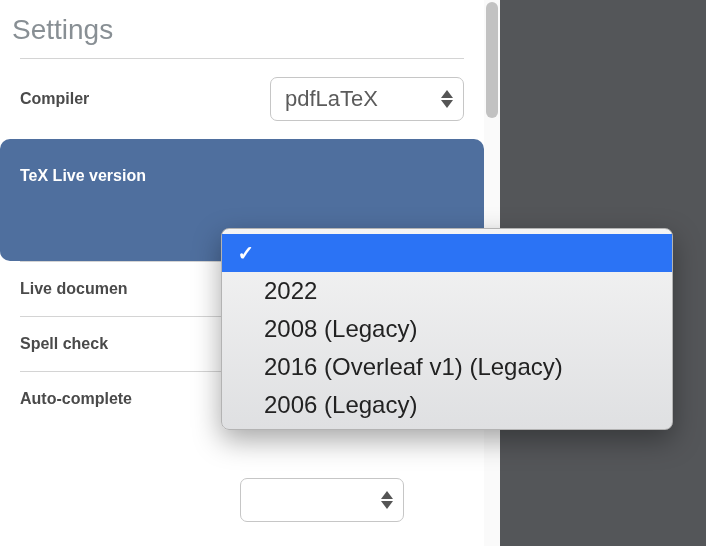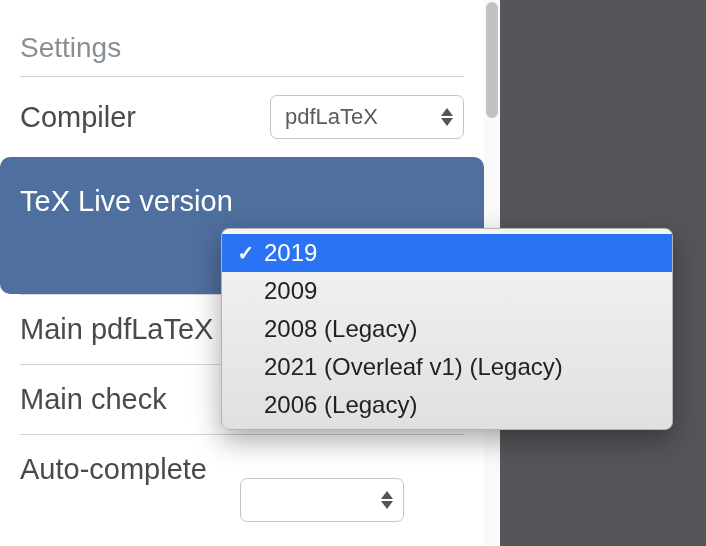--- a/index.html
+++ b/index.html
@@ -33,39 +33,38 @@
   .dark-col {
     flex: 1;
     height: 546px;
     background: #545659;
   }
 
   .settings-title {
     font-size: 28px;
     font-weight: 400;
     color: #888f94;
-    padding: 14px 20px 12px 20px;
-    margin-top: 18px;
+    padding: 14px 20px 12px 12px;
   }
   .divider {
     height: 1px;
     background: #d4d4d4;
     margin: 0 20px;
   }
 
   .row {
     display: flex;
     align-items: center;
     justify-content: space-between;
     padding: 18px 20px;
   }
   .row-label {
-    font-size: 29px;
+    font-size: 16px;
     color: #4a4a4a;
-    font-weight: 400;
+    font-weight: 700;
   }
   .row.active {
     background: #4f6f9e;
     padding-top: 28px;
     padding-bottom: 76px;
     align-items: flex-start;
     border-radius: 10px;
   }
   .row.active .row-label {
     color: #fff;
@@ -169,26 +168,26 @@
       </span>
     </div>
   </div>
 
   <div class="row active">
     <div class="row-label">TeX Live version</div>
   </div>
 
   <div class="row-divider"></div>
   <div class="row">
-    <div class="row-label">Main pdfLaTeX</div>
+    <div class="row-label">Live documen</div>
   </div>
 
   <div class="row-divider"></div>
   <div class="row">
-    <div class="row-label">Main check</div>
+    <div class="row-label">Spell check</div>
   </div>
 
   <div class="row-divider"></div>
   <div class="row">
     <div class="row-label">Auto-complete</div>
   </div>
 </div>
 
 <div class="scrollbar-col">
   <div class="scrollbar-thumb"></div>
@@ -204,31 +203,30 @@
       </svg>
     <svg width="12" height="8" viewBox="0 0 12 8">
         <polygon points="0,0 12,0 6,8" fill="#555"></polygon>
       </svg>
   </span>
 </div>
 
 <div class="dropdown" id="dropdown">
     <div class="dropdown-item selected">
       <span class="check">✓</span>
-      <span class="label">2019</span>
-    </div>
-    <div class="dropdown-item">
-      <span class="check"></span>
-      <span class="label">2009</span>
+    </div>
+    <div class="dropdown-item">
+      <span class="check"></span>
+      <span class="label">2022</span>
     </div>
     <div class="dropdown-item">
       <span class="check"></span>
       <span class="label">2008 (Legacy)</span>
     </div>
     <div class="dropdown-item">
       <span class="check"></span>
-      <span class="label">2021 (Overleaf v1) (Legacy)</span>
+      <span class="label">2016 (Overleaf v1) (Legacy)</span>
     </div>
     <div class="dropdown-item">
       <span class="check"></span>
       <span class="label">2006 (Legacy)</span>
     </div>
   </div>
 
 </body></html>

